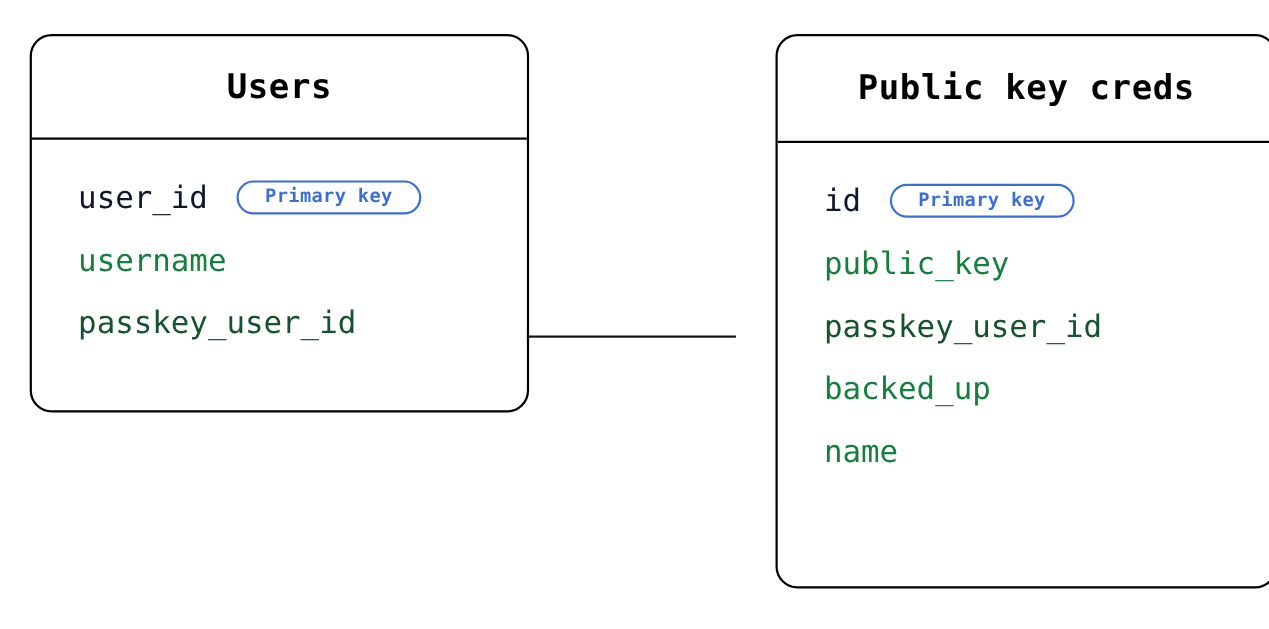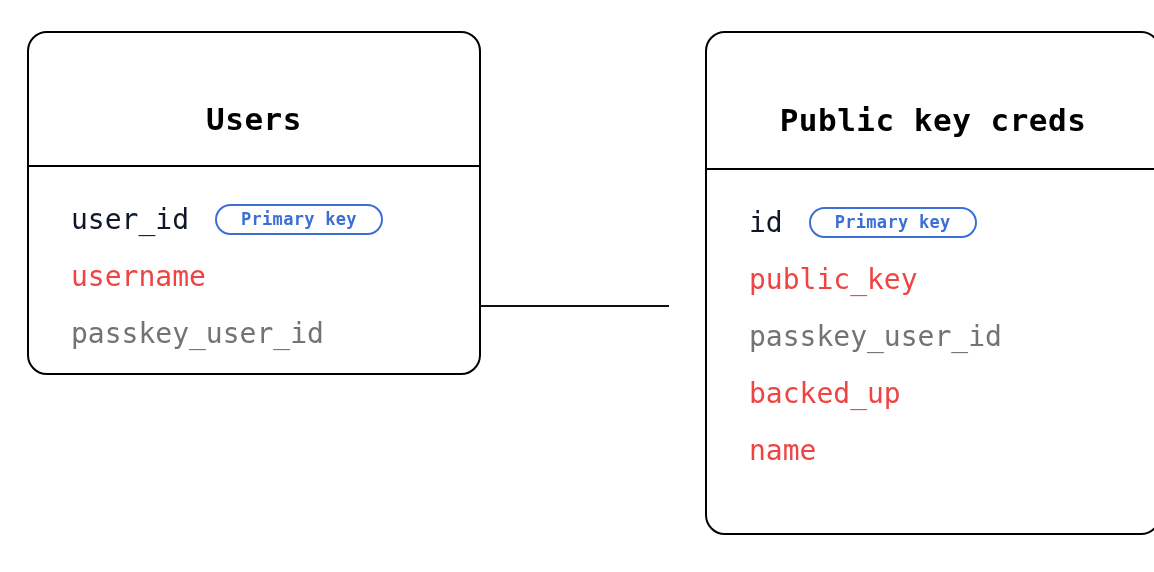--- a/index.html
+++ b/index.html
@@ -34,21 +34,20 @@
     overflow: hidden;
   }
 
   .entity-header {
     box-sizing: border-box;
     height: 94px;
     border-bottom: 2px solid #000000;
     display: flex;
     align-items: center;
     justify-content: center;
-    margin-top: 40px;
   }
 
   .entity-title {
     font-family: "DejaVu Sans Mono", "Liberation Mono", monospace;
     font-weight: bold;
     font-size: 31px;
     letter-spacing: 0.5px;
     color: #000000;
     white-space: nowrap;
     line-height: 1;
@@ -64,27 +63,27 @@
     align-items: center;
     height: 57px;
     padding-left: 42px;
     white-space: nowrap;
   }
 
   .field-name {
     font-family: "DejaVu Sans Mono", "Liberation Mono", monospace;
     font-size: 28px;
     line-height: 1;
-    color: #ef4444;
+    color: #15803d;
   }
   .field-name.is-key {
     color: #0f172a;
   }
   .field-name.is-fk {
-    color: #737373;
+    color: #14532d;
   }
 
   .pk-badge {
     display: inline-flex;
     align-items: center;
     justify-content: flex-start;
     box-sizing: border-box;
     margin-left: 26px;
     height: 31px;
     padding: 0 24px;

